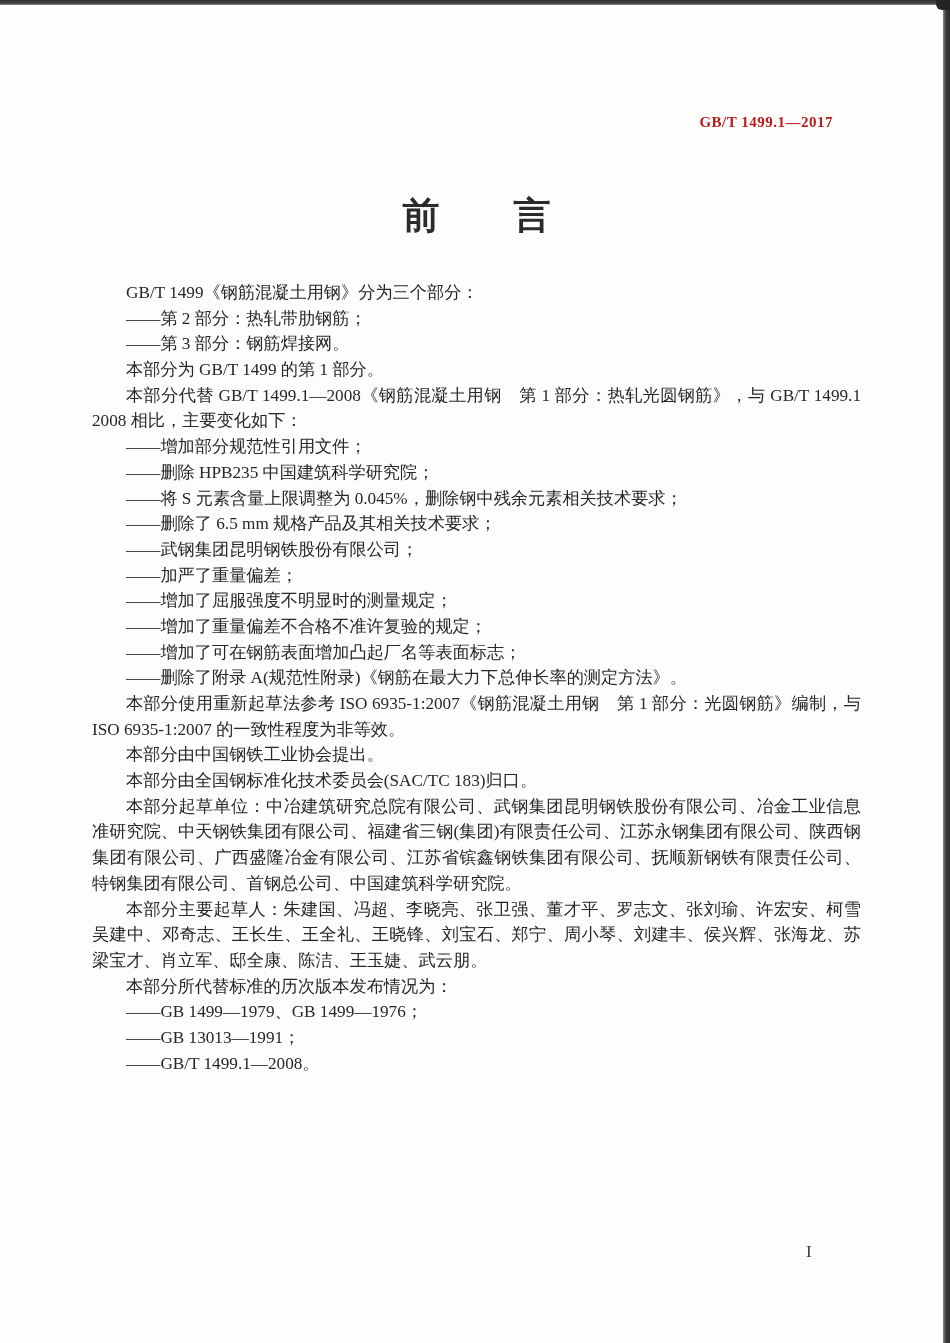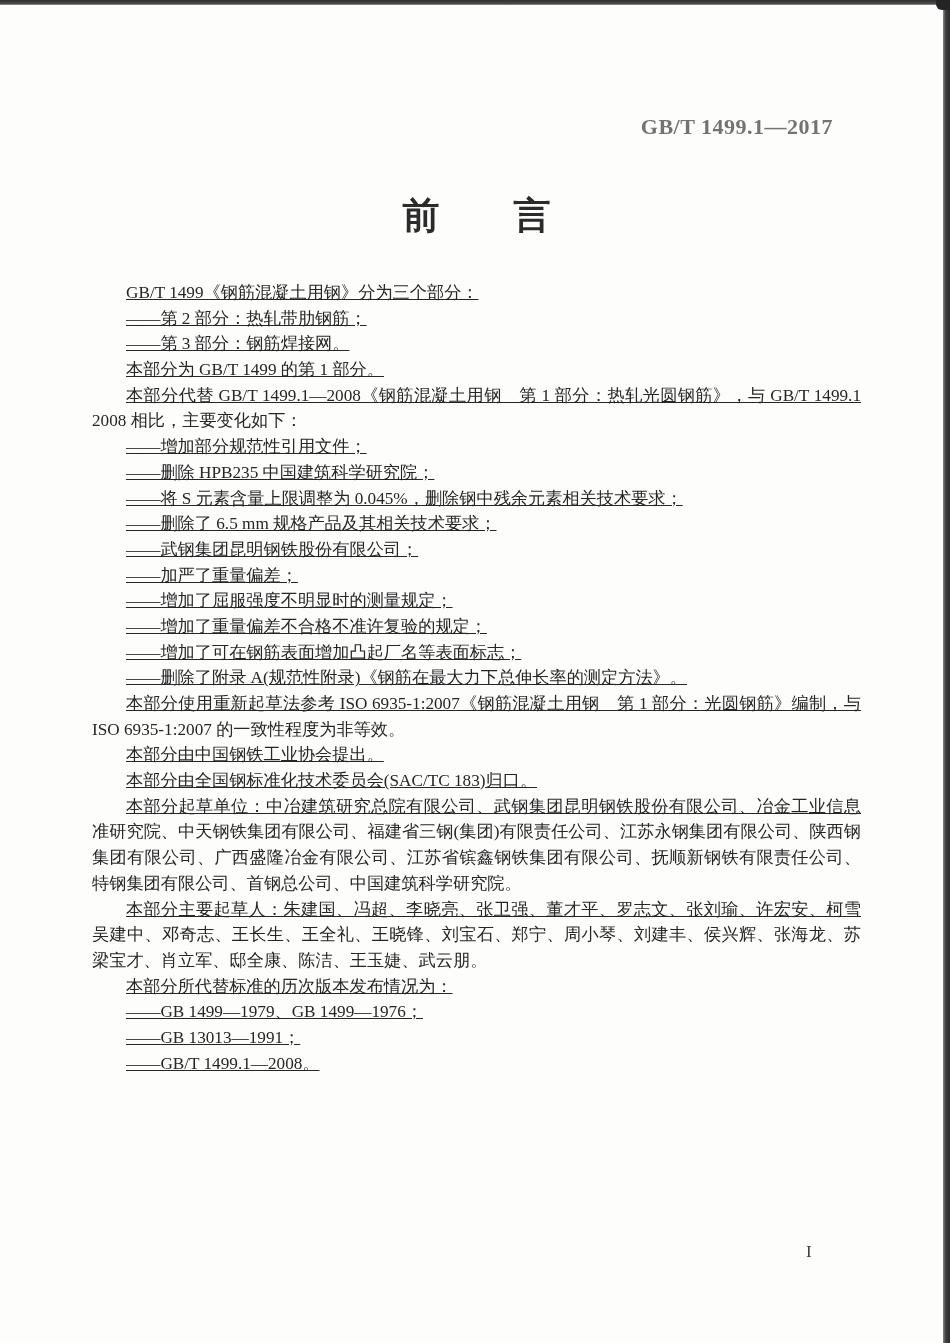--- a/index.html
+++ b/index.html
@@ -32,24 +32,24 @@
     position: absolute;
     top: 0; right: 0;
     width: 14px; height: 10px;
     background: #242424;
     border-radius: 0 0 0 6px;
   }
   .std-code {
     position: absolute;
     top: 114px;
     right: 117px;
-    font-size: 22px;
+    font-size: 15px;
     font-weight: bold;
     letter-spacing: 0.5px;
-    color: #737373;
+    color: #b91c1c;
   }
   .doc-title {
     position: absolute;
     top: 191px;
     left: 92px;
     width: 769px;
     text-align: center;
     font-family: "Liberation Sans", "DejaVu Sans", sans-serif;
     font-weight: bold;
     font-size: 37px;
@@ -64,21 +64,20 @@
     color: #262626;
   }
   .line {
     height: 25.7px;
     line-height: 25.7px;
     overflow: hidden;
     white-space: nowrap;
   }
   .line.indent {
     padding-left: 34px;
-    text-decoration: underline;
   }
   .line.full {
     white-space: normal;
     text-align: justify;
     text-align-last: justify;
   }
   .page-number {
     position: absolute;
     top: 1242px;
     left: 806px;

